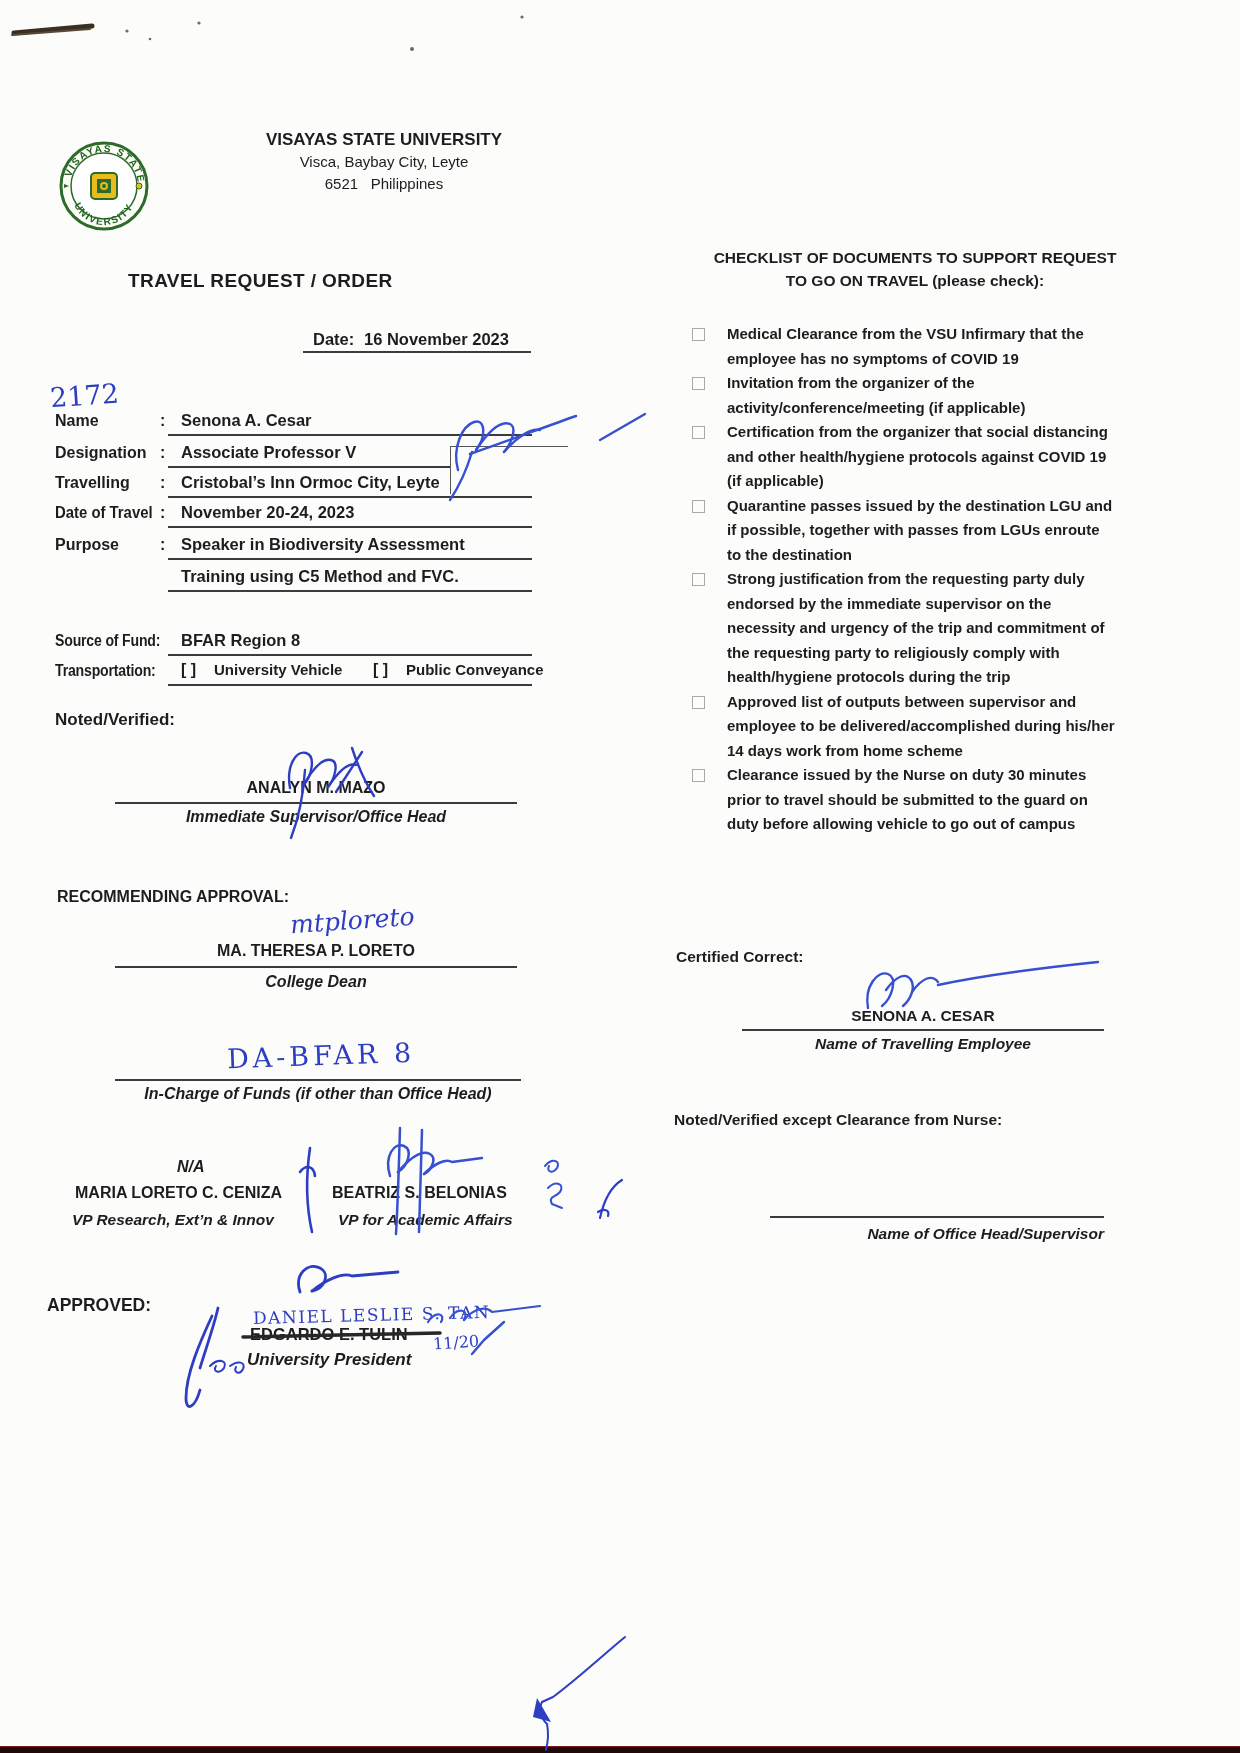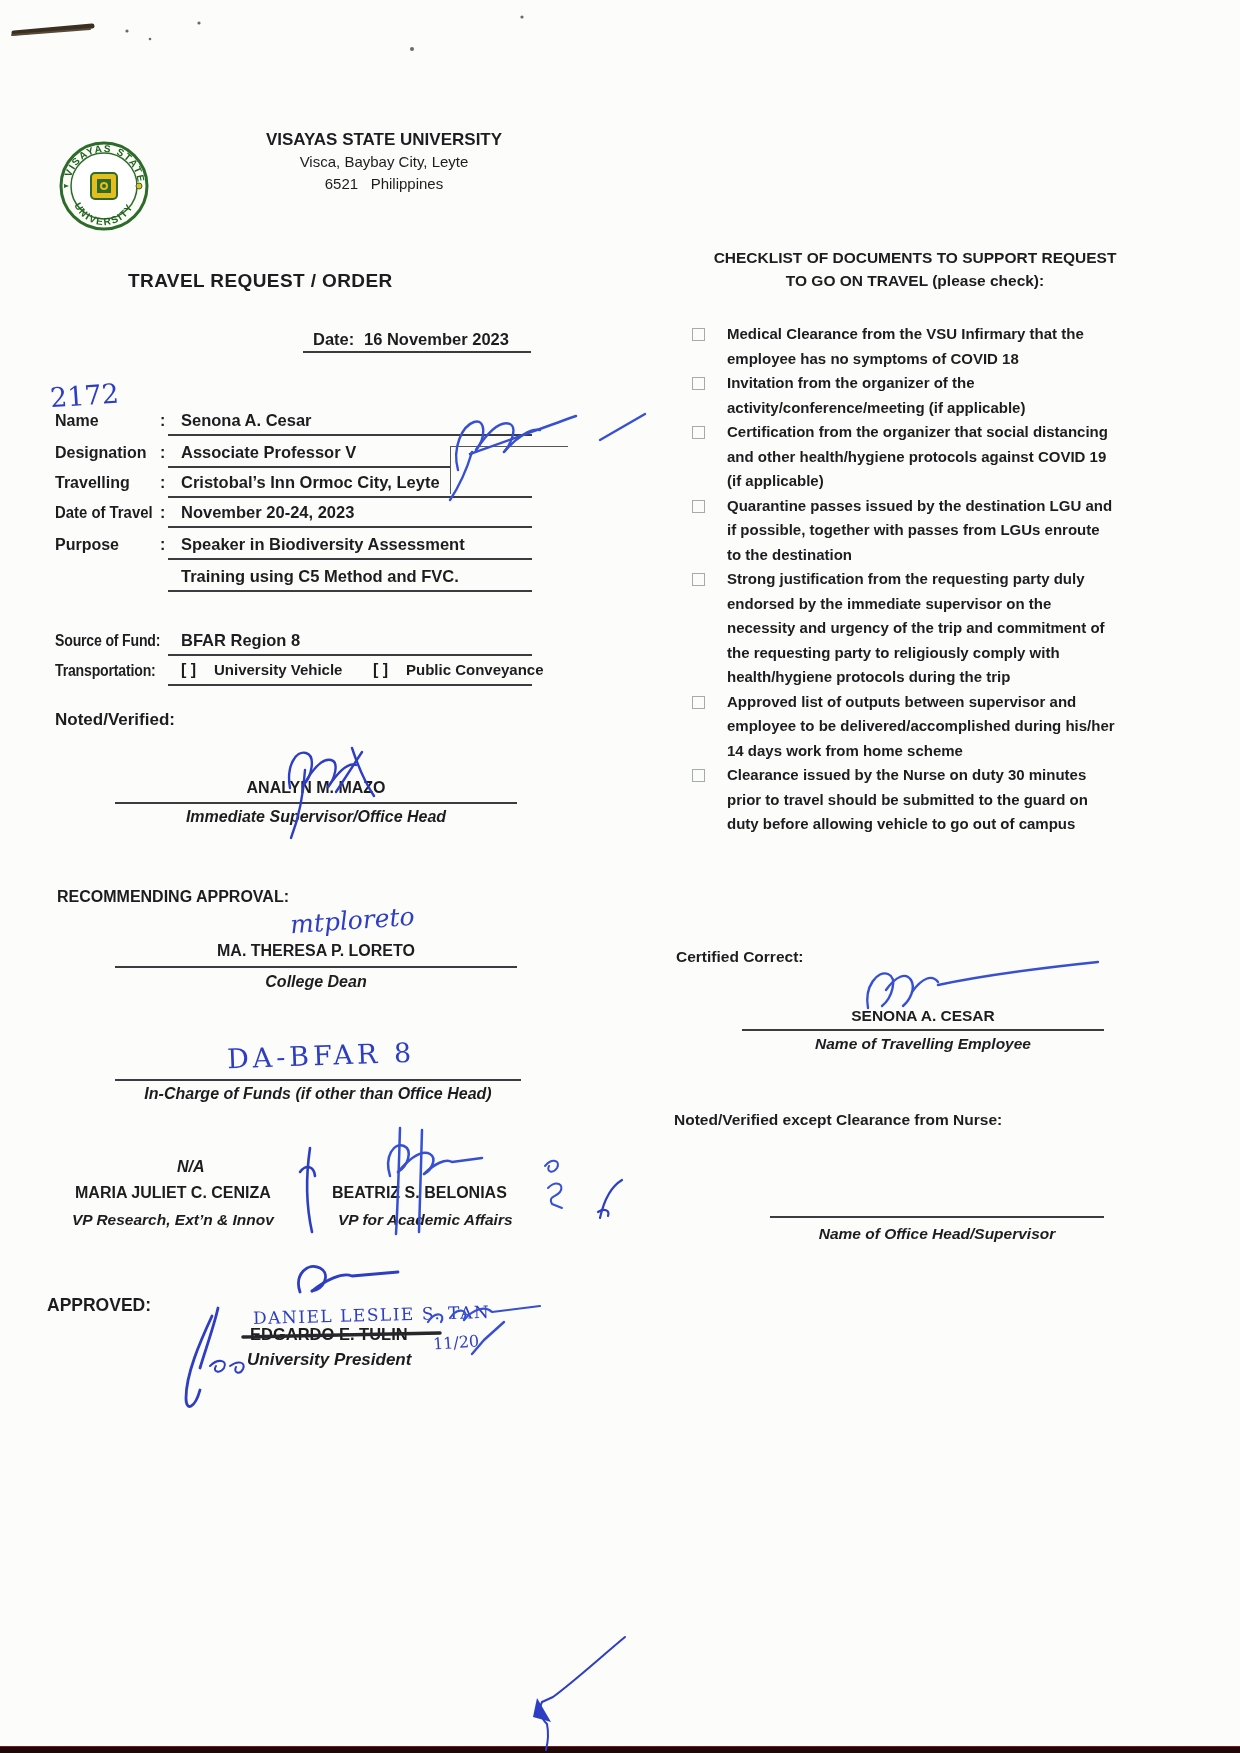--- a/index.html
+++ b/index.html
@@ -59,21 +59,21 @@
   .cl-items{left:692px;top:322px;width:440px;}
   .citem{display:flex;gap:22px;}
   .cbox{width:13px;height:13px;box-sizing:border-box;border:1.5px solid #a3ada0;margin-top:6px;flex:none;}
   .ctext{width:390px;font-size:15px;font-weight:700;line-height:24.5px;}
   .h-certified{left:676px;top:948px;font-size:15.5px;}
   .name-cesar{left:742px;top:1007px;width:362px;font-size:15.5px;}
   .line-cesar{left:742px;top:1029px;width:362px;border-top:2px solid #3c3c40;}
   .role-cesar{left:742px;top:1035px;width:362px;font-size:15.5px;}
   .h-noted2{left:674px;top:1111px;font-size:15.5px;}
   .line-office{left:770px;top:1216px;width:334px;border-top:2px solid #3c3c40;}
-  .role-office{left:770px;top:1225px;width:334px;font-size:15.5px;}
+  .role-office{left:770px;top:1225px;width:334px;font-size:15.5px;text-align:right;}
   
   .box-v{left:450px;top:446px;width:0;height:48px;border-left:1.5px solid #555;}
   .box-h{left:450px;top:446px;width:118px;border-top:1.5px solid #555;}
   .bottom-edge{left:0;top:1746px;width:1240px;height:7px;
      background:linear-gradient(#7a1a1a 0 1px,#1e0808 1px 100%);}
   .overlay{left:0;top:0;pointer-events:none;}
 </style>
 </head>
 <body>
 
@@ -172,40 +172,40 @@
   <div class="abs hand sig-loreto-text">mtploreto</div>
   <div class="abs ctr b name-loreto">MA. THERESA P. LORETO</div>
   <div class="abs line-loreto"></div>
   <div class="abs ctr b i role-loreto">College Dean</div>
 
   <div class="abs hand hand-funds">DA-BFAR 8</div>
   <div class="abs line-funds"></div>
   <div class="abs ctr b i role-funds">In-Charge of Funds (if other than Office Head)</div>
 
   <div class="abs b i na-note">N/A</div>
-  <div class="abs b name-vp1">MARIA JULIET C. CENIZA</div>
+  <div class="abs b name-vp1">MARIA LORETO C. CENIZA</div>
   <div class="abs b i role-vp1">VP Research, Ext’n &amp; Innov</div>
   <div class="abs b name-vp2">BEATRIZ S. BELONIAS</div>
   <div class="abs b i role-vp2">VP for Academic Affairs</div>
 
   <div class="abs b h-approved">APPROVED:</div>
   <div class="abs hand hand-president">DANIEL LESLIE S. TAN</div>
   <div class="abs b name-tulin">EDGARDO E. TULIN</div>
   <div class="abs hand hand-date">11/20</div>
   <div class="abs b i role-president">University President</div>
 
   <div class="abs ctr b cl-title">
     <div>CHECKLIST OF DOCUMENTS TO SUPPORT REQUEST</div>
     <div>TO GO ON TRAVEL (please check):</div>
   </div>
 
   <div class="abs cl-items">
     <div class="citem">
       <span class="cbox"></span>
-      <span class="ctext">Medical Clearance from the VSU Infirmary that the employee has no symptoms of COVID 18</span>
+      <span class="ctext">Medical Clearance from the VSU Infirmary that the employee has no symptoms of COVID 19</span>
     </div>
     <div class="citem">
       <span class="cbox"></span>
       <span class="ctext">Invitation from the organizer of the activity/conference/meeting (if applicable)</span>
     </div>
     <div class="citem">
       <span class="cbox"></span>
       <span class="ctext">Certification from the organizer that social distancing and other health/hygiene protocols against COVID 19 (if applicable)</span>
     </div>
     <div class="citem">

